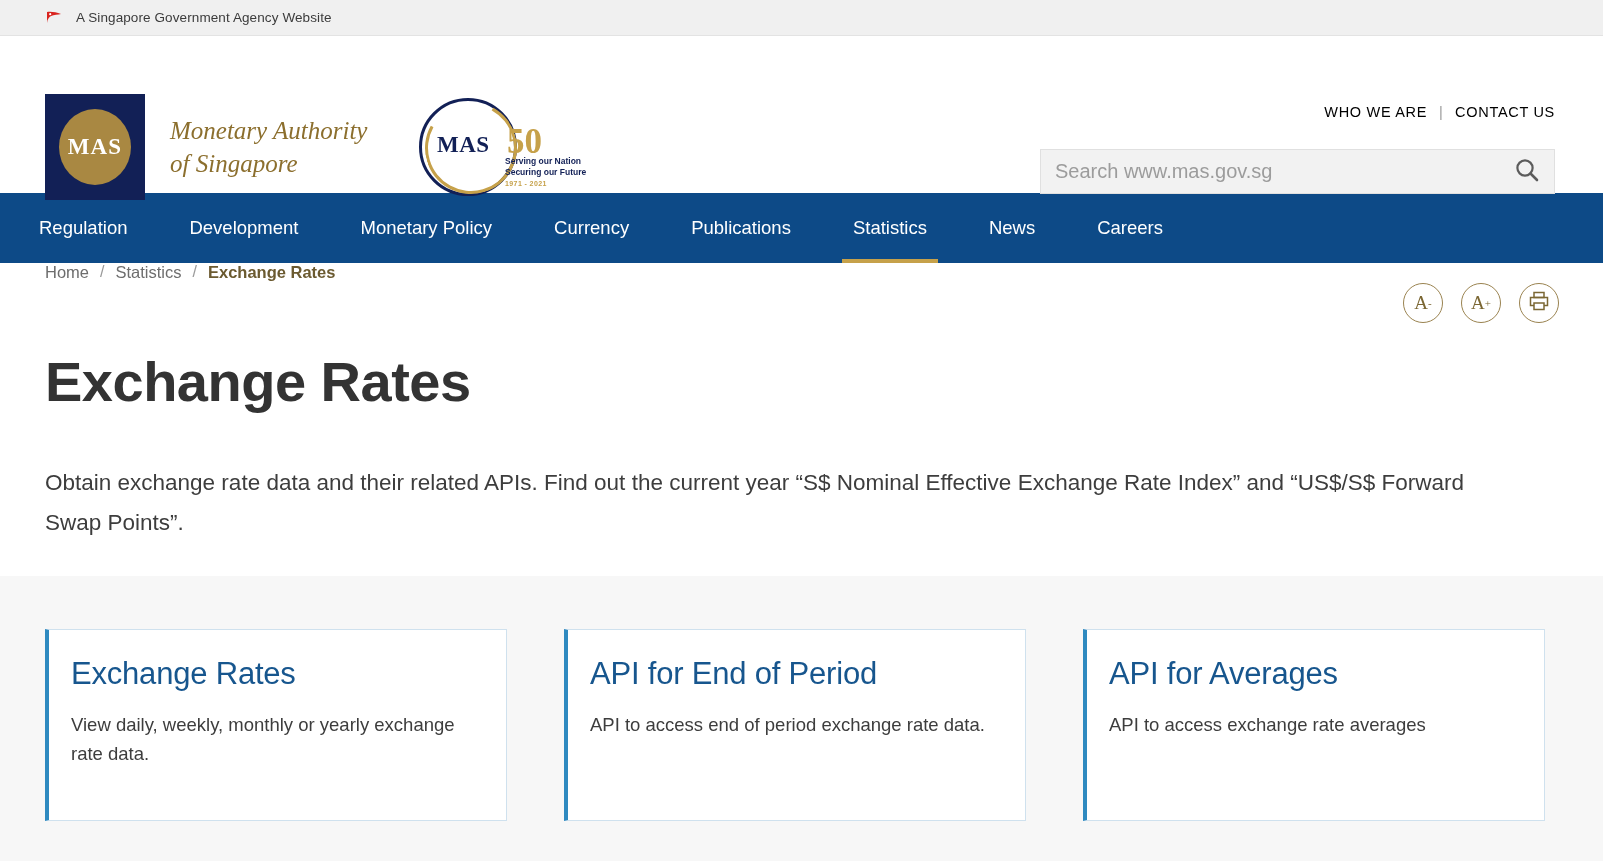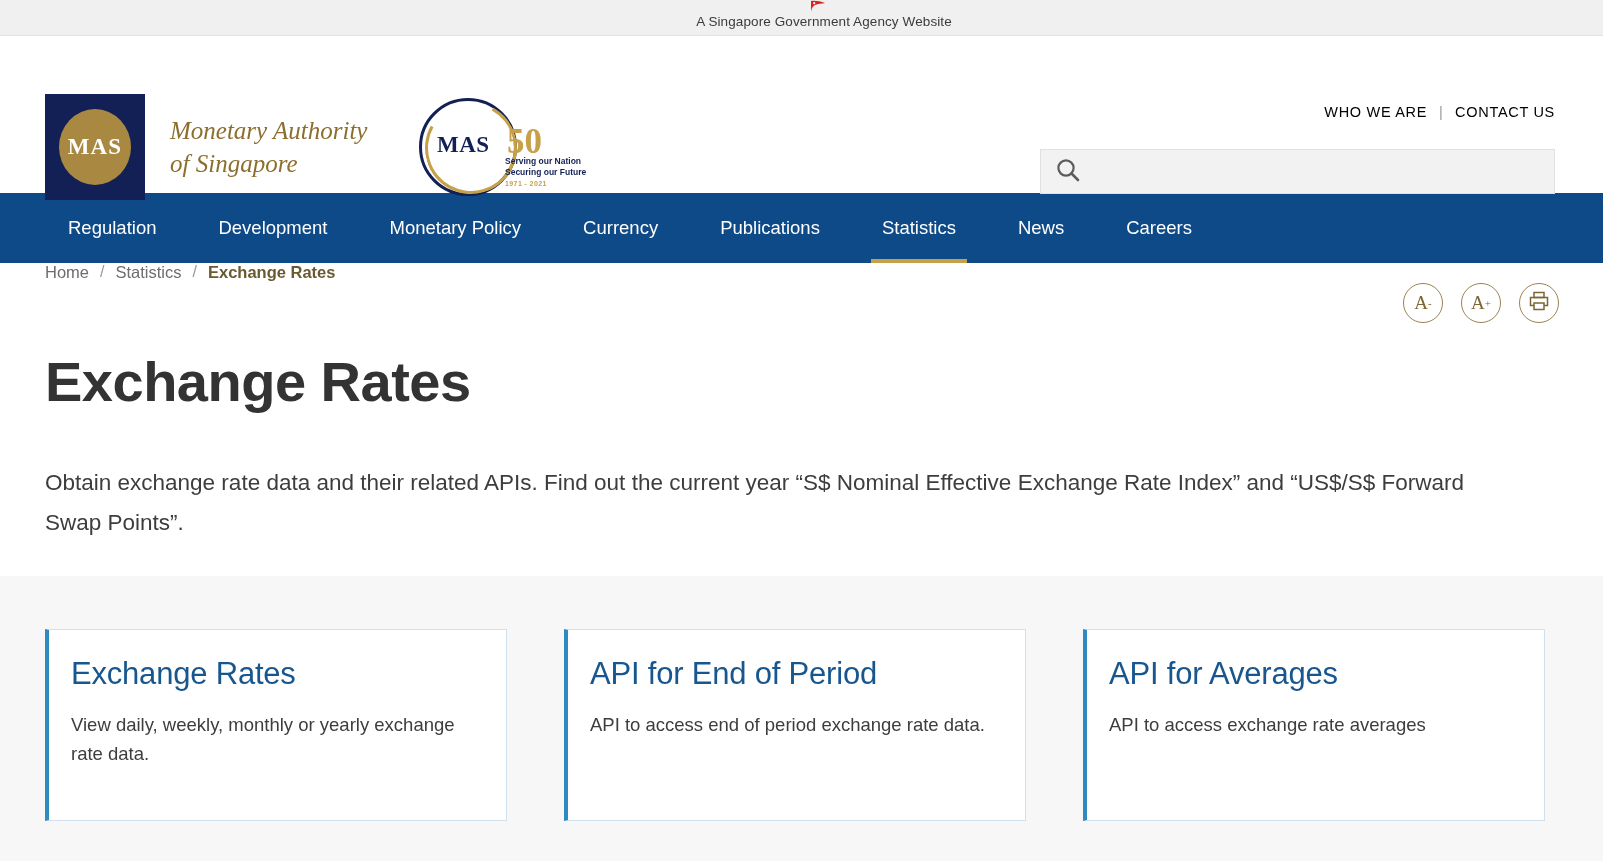--- a/index.html
+++ b/index.html
@@ -15,21 +15,20 @@
   }
 
   
   .gov-banner {
     height: 36px;
     background: #f0f0f0;
     border-bottom: 1px solid #e3e3e3;
     display: flex;
     align-items: center;
     padding-left: 45px;
-    flex-direction: column;
   }
   .gov-flag {
     width: 20px;
     height: 14px;
     margin-right: 11px;
     position: relative;
     flex: none;
   }
   .gov-flag svg { display: block; }
   .gov-banner-text {
@@ -193,21 +192,21 @@
     align-items: center;
     justify-content: center;
   }
 
   
   .navbar {
     height: 70px;
     background: #0d4a87;
     display: flex;
     align-items: stretch;
-    padding-left: 49px;
+    padding-left: 20px;
   }
   .nav-item {
     display: flex;
     align-items: center;
     color: #ffffff;
     font-size: 18.5px;
     padding: 0 31px;
     position: relative;
     cursor: pointer;
     white-space: nowrap;
@@ -350,20 +349,21 @@
     <div class="mas50-years">1971 - 2021</div>
   </div>
 
   <div class="top-links">
     <a href="#">WHO WE ARE</a>
     <span class="sep">|</span>
     <a href="#">CONTACT US</a>
   </div>
 
   <div class="search-box">
+    <input type="text" placeholder="Search www.mas.gov.sg" style="">
     <button class="search-btn">
       <span>
         <svg width="26" height="26" viewBox="0 0 26 26">
           <circle cx="11" cy="11" r="7.6" fill="none" stroke="#5c5c5c" stroke-width="2.2"></circle>
           <line x1="16.5" y1="16.5" x2="23" y2="23" stroke="#5c5c5c" stroke-width="2.6" stroke-linecap="round"></line>
         </svg>
       </span>
     </button>
   </div>
 </div>

